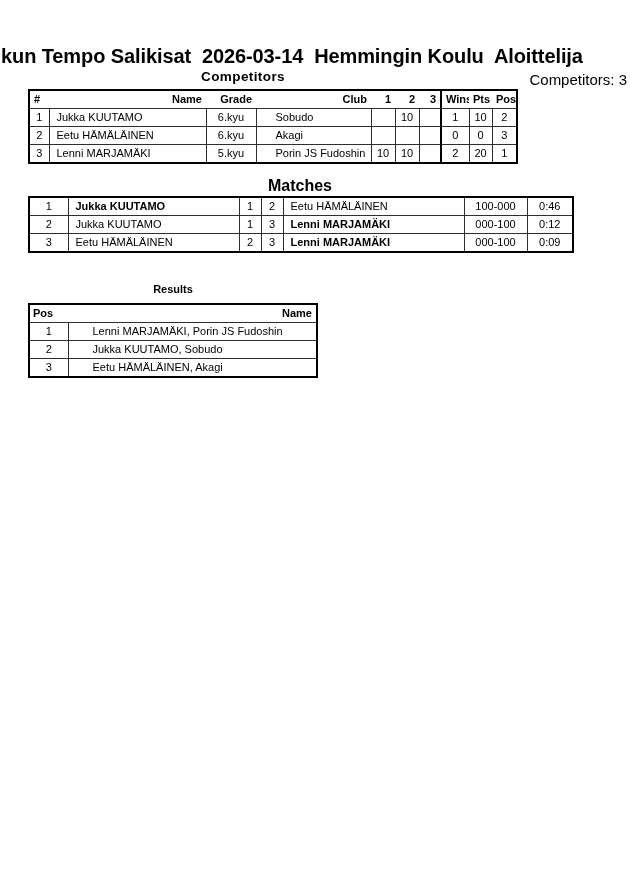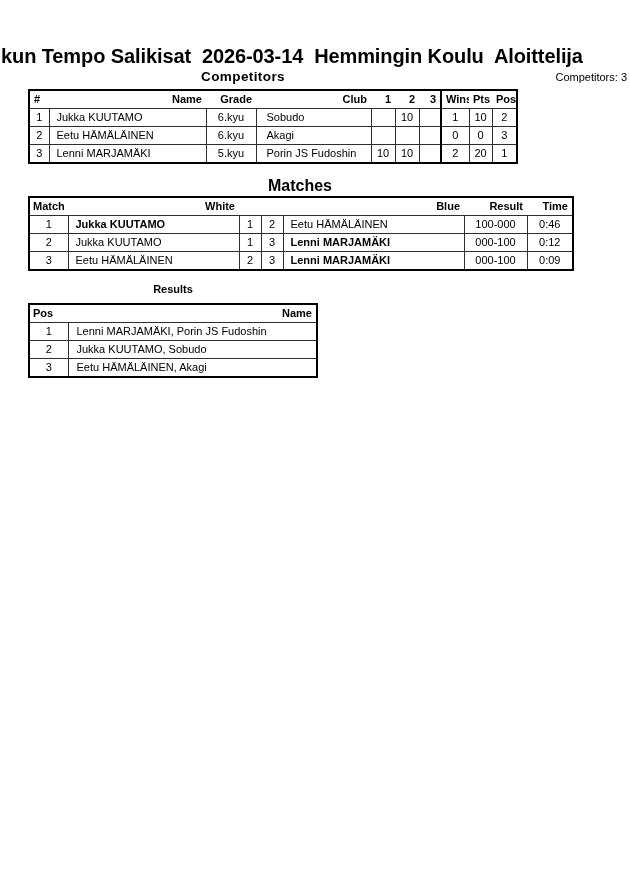--- a/index.html
+++ b/index.html
@@ -14,21 +14,21 @@
     font-size:20px;font-weight:bold;line-height:24px;
     white-space:pre;letter-spacing:-0.1px;
   }
   .section-heading{
     position:absolute;font-weight:bold;text-align:center;width:200px;
   }
   .h-competitors{top:69px;left:143px;font-size:13.5px;letter-spacing:0.4px;}
   .h-matches{top:177px;left:200px;font-size:16px;}
   .h-results{top:283px;left:73px;font-size:11px;}
   .count-label{
-    position:absolute;top:71px;right:3px;font-size:11px;
+    position:absolute;top:71px;right:3px;font-size:15px;
   }
   table{
     position:absolute;border-collapse:collapse;table-layout:fixed;
     font-size:11px;border:2px solid #000;
   }
   th,td{height:17px;padding:0 4px;overflow:hidden;white-space:nowrap;line-height:17px;}
   td{border:1px solid #2e2e2e;}
   th{border:none;border-bottom:1px solid #2e2e2e;font-weight:bold;text-align:right;}
   .thickL{border-left:2px solid #000 !important;}
   .bold{font-weight:bold;}
@@ -38,36 +38,36 @@
   #t-competitors th:nth-child(1){text-align:left;padding-left:4px;}
   #t-competitors td:nth-child(1),
   #t-competitors td:nth-child(3),
   #t-competitors td:nth-child(5),
   #t-competitors td:nth-child(6),
   #t-competitors td:nth-child(7),
   #t-competitors td:nth-child(8),
   #t-competitors td:nth-child(9),
   #t-competitors td:nth-child(10){text-align:center;}
   #t-competitors td:nth-child(2){padding-left:7px;}
-  #t-competitors td:nth-child(4){padding-left:10px;}
+  #t-competitors td:nth-child(4){padding-left:19px;}
 
   #t-matches{left:28px;top:196px;width:544px;}
   #t-matches th:nth-child(1){text-align:left;padding-left:3px;}
   #t-matches td:nth-child(1),
   #t-matches td:nth-child(3),
   #t-matches td:nth-child(4),
   #t-matches td:nth-child(6),
   #t-matches td:nth-child(7){text-align:center;}
   #t-matches td:nth-child(2),
   #t-matches td:nth-child(5){padding-left:7px;}
 
   #t-results{left:28px;top:303px;width:288px;}
   #t-results th:nth-child(1){text-align:left;padding-left:3px;}
   #t-results td:nth-child(1){text-align:center;}
-  #t-results td:nth-child(2){padding-left:8px;}
+  #t-results td:nth-child(2){padding-left:24px;}
 </style>
 </head>
 <body>
 
 <div class="page-title">kun Tempo Salikisat  2026-03-14  Hemmingin Koulu  Aloittelija</div>
 
 <div class="section-heading h-competitors">Competitors</div>
 <div class="count-label">Competitors: 3</div>
 
 <table id="t-competitors">
@@ -141,29 +141,20 @@
   <colgroup>
     <col style="width:39px">
       <col style="width:171px">
       <col style="width:22px">
       <col style="width:22px">
     <col style="width:181px">
       <col style="width:63px">
       <col style="width:46px">
   </colgroup>
   <tbody>
-      <tr>
-    <th>Match</th>
-    <th>White</th>
-    <th></th>
-    <th></th>
-    <th>Blue</th>
-    <th>Result</th>
-    <th>Time</th>
-  </tr>
   <tr>
     <td>1</td>
     <td class="bold">Jukka KUUTAMO</td>
     <td>1</td>
     <td>2</td>
     <td class="normal">Eetu HÄMÄLÄINEN</td>
     <td>100-000</td>
     <td>0:46</td>
   </tr>
   <tr>

